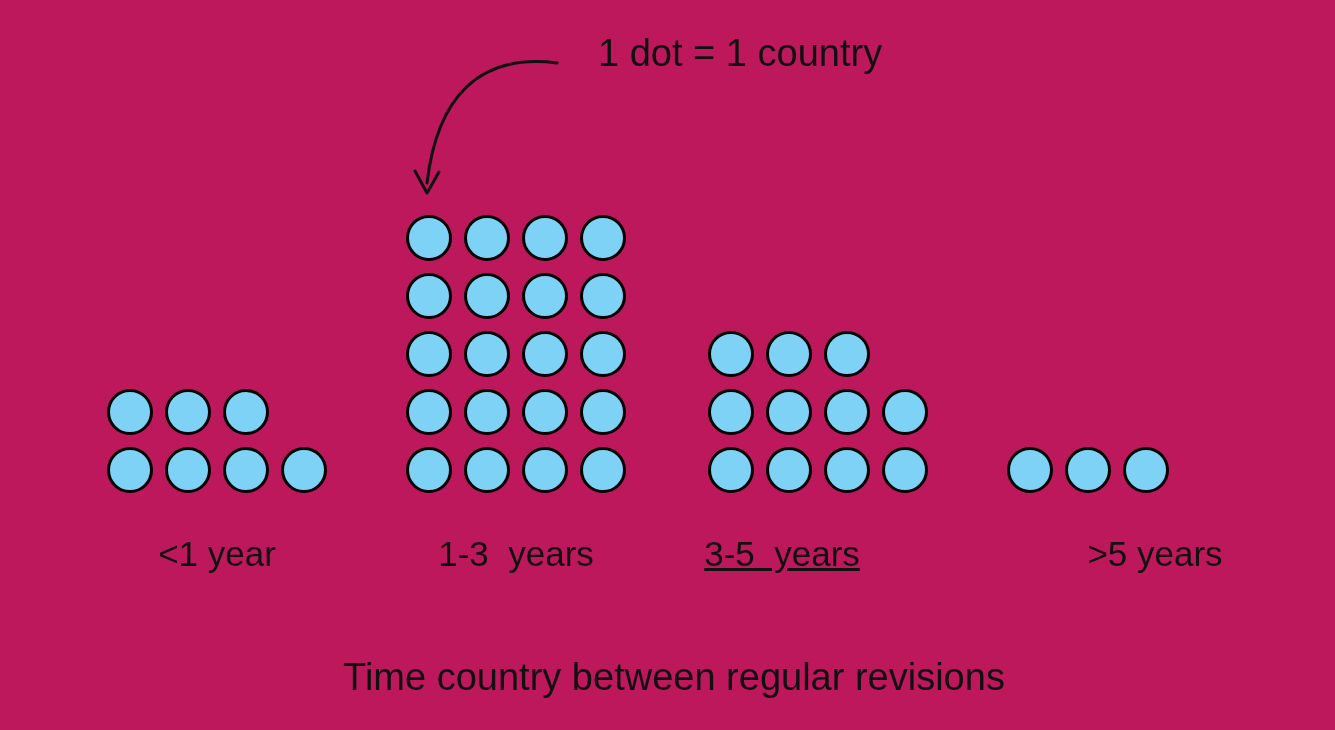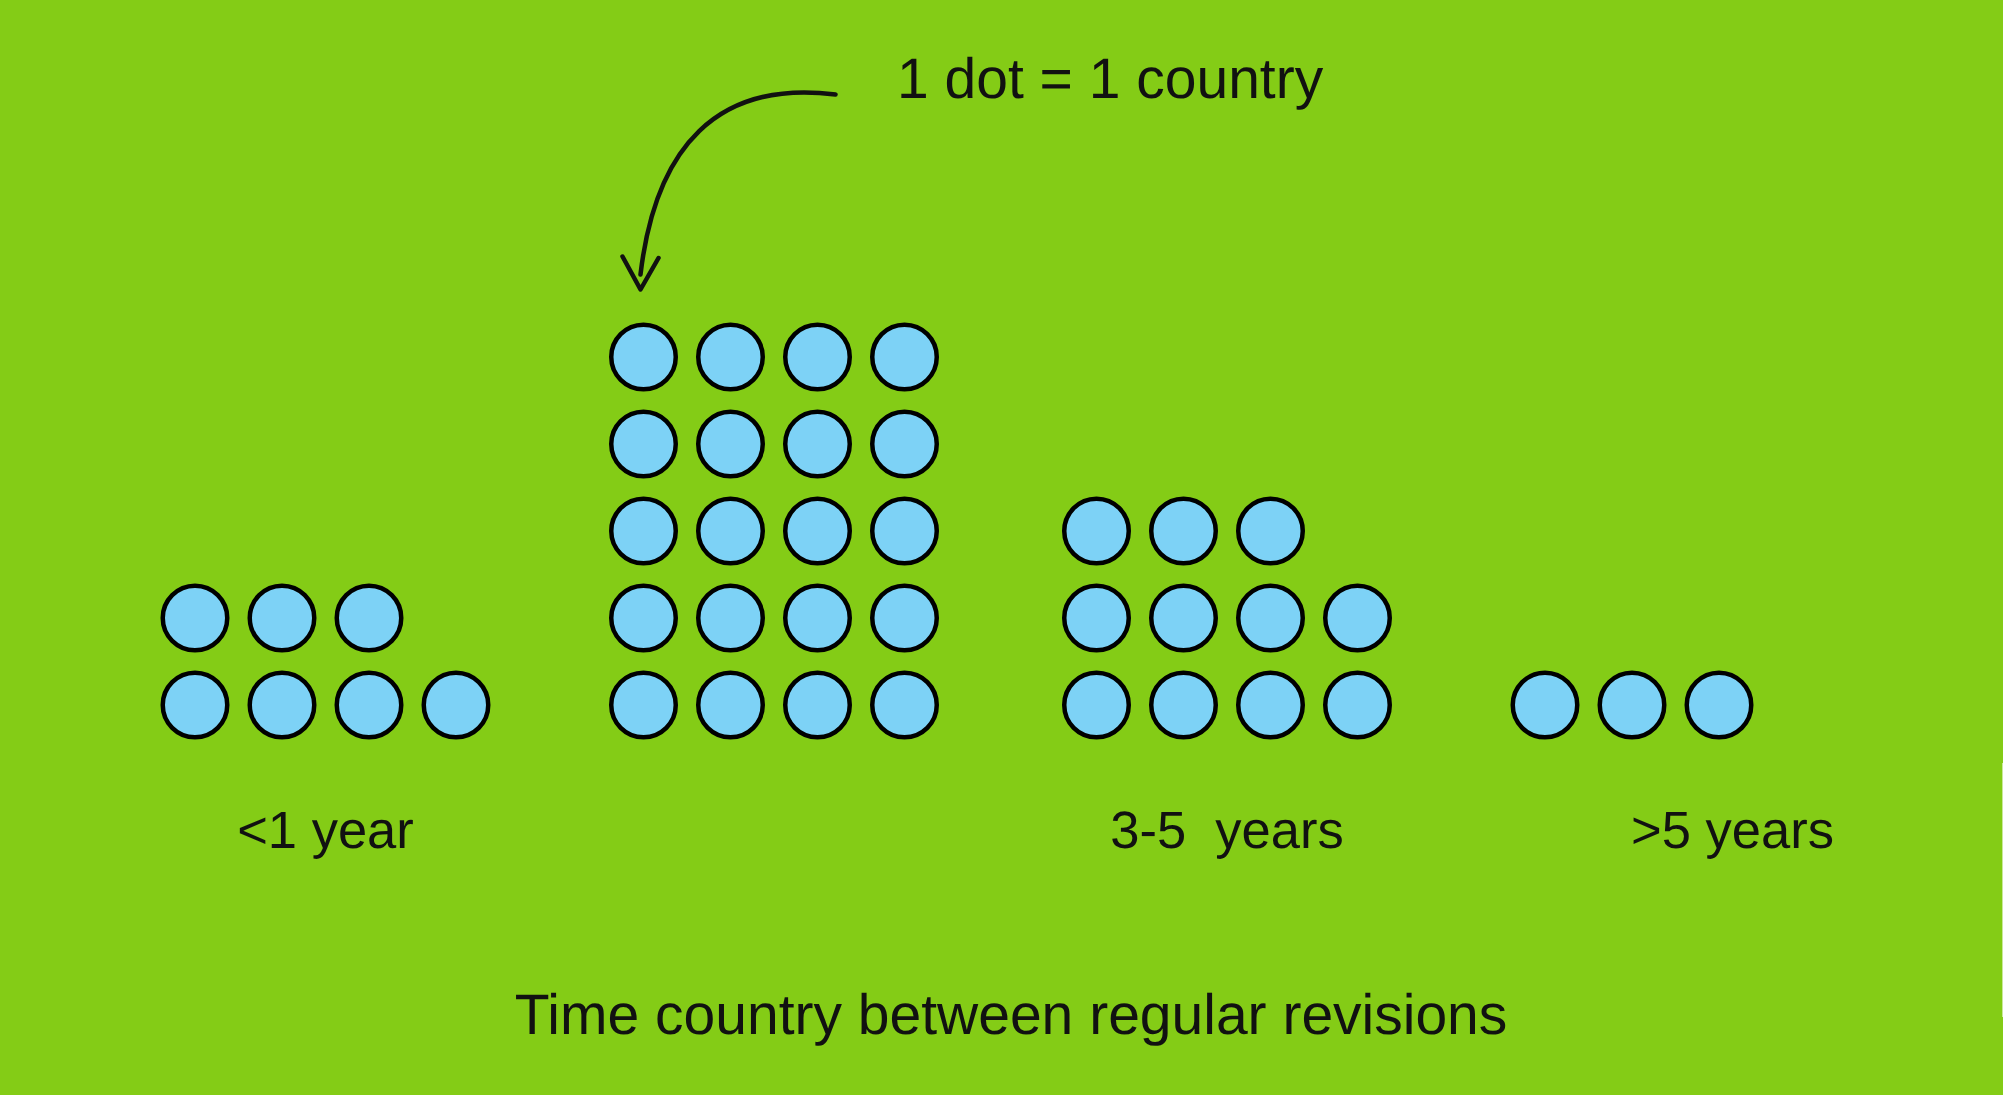--- a/index.html
+++ b/index.html
@@ -5,21 +5,21 @@
   html, body {
     margin: 0;
     padding: 0;
     background: #ffffff;
     font-family: "Liberation Sans", "DejaVu Sans", sans-serif;
   }
   .canvas {
     position: relative;
     width: 1335px;
     height: 730px;
-    background: #84cc16;
+    background: #be185d;
     overflow: hidden;
   }
   .arrow-svg {
     position: absolute;
     left: 0; top: 0;
     width: 1335px;
     height: 730px;
     pointer-events: none;
   }
   .legend-label {
@@ -96,32 +96,33 @@
       <span class="dot" style="left: 522px; top: 331px; background: rgb(125, 210, 246); border-color: rgb(0, 0, 0);"></span>
       <span class="dot" style="left: 580px; top: 331px; background: rgb(125, 210, 246); border-color: rgb(0, 0, 0);"></span>
       <span class="dot" style="left: 406px; top: 273px; background: rgb(125, 210, 246); border-color: rgb(0, 0, 0);"></span>
       <span class="dot" style="left: 464px; top: 273px; background: rgb(125, 210, 246); border-color: rgb(0, 0, 0);"></span>
       <span class="dot" style="left: 522px; top: 273px; background: rgb(125, 210, 246); border-color: rgb(0, 0, 0);"></span>
       <span class="dot" style="left: 580px; top: 273px; background: rgb(125, 210, 246); border-color: rgb(0, 0, 0);"></span>
       <span class="dot" style="left: 406px; top: 215px; background: rgb(125, 210, 246); border-color: rgb(0, 0, 0);"></span>
       <span class="dot" style="left: 464px; top: 215px; background: rgb(125, 210, 246); border-color: rgb(0, 0, 0);"></span>
       <span class="dot" style="left: 522px; top: 215px; background: rgb(125, 210, 246); border-color: rgb(0, 0, 0);"></span>
       <span class="dot" style="left: 580px; top: 215px; background: rgb(125, 210, 246); border-color: rgb(0, 0, 0);"></span>
+      <div class="cat-label" style="left: 516px;">1-3  years</div>
       <span class="dot" style="left: 708px; top: 447px; background: rgb(125, 210, 246); border-color: rgb(0, 0, 0);"></span>
       <span class="dot" style="left: 766px; top: 447px; background: rgb(125, 210, 246); border-color: rgb(0, 0, 0);"></span>
       <span class="dot" style="left: 824px; top: 447px; background: rgb(125, 210, 246); border-color: rgb(0, 0, 0);"></span>
       <span class="dot" style="left: 882px; top: 447px; background: rgb(125, 210, 246); border-color: rgb(0, 0, 0);"></span>
       <span class="dot" style="left: 708px; top: 389px; background: rgb(125, 210, 246); border-color: rgb(0, 0, 0);"></span>
       <span class="dot" style="left: 766px; top: 389px; background: rgb(125, 210, 246); border-color: rgb(0, 0, 0);"></span>
       <span class="dot" style="left: 824px; top: 389px; background: rgb(125, 210, 246); border-color: rgb(0, 0, 0);"></span>
       <span class="dot" style="left: 882px; top: 389px; background: rgb(125, 210, 246); border-color: rgb(0, 0, 0);"></span>
       <span class="dot" style="left: 708px; top: 331px; background: rgb(125, 210, 246); border-color: rgb(0, 0, 0);"></span>
       <span class="dot" style="left: 766px; top: 331px; background: rgb(125, 210, 246); border-color: rgb(0, 0, 0);"></span>
       <span class="dot" style="left: 824px; top: 331px; background: rgb(125, 210, 246); border-color: rgb(0, 0, 0);"></span>
-      <div class="cat-label" style="left: 818px;">3-5  years</div>
+      <div class="cat-label" style="left: 782px; text-decoration: underline;">3-5  years</div>
       <span class="dot" style="left: 1007px; top: 447px; background: rgb(125, 210, 246); border-color: rgb(0, 0, 0);"></span>
       <span class="dot" style="left: 1065px; top: 447px; background: rgb(125, 210, 246); border-color: rgb(0, 0, 0);"></span>
       <span class="dot" style="left: 1123px; top: 447px; background: rgb(125, 210, 246); border-color: rgb(0, 0, 0);"></span>
       <div class="cat-label" style="left: 1155px;">&gt;5 years</div>
     </div>
 
   <div class="chart-title">Time country between regular revisions</div>
 
 </div>
 

